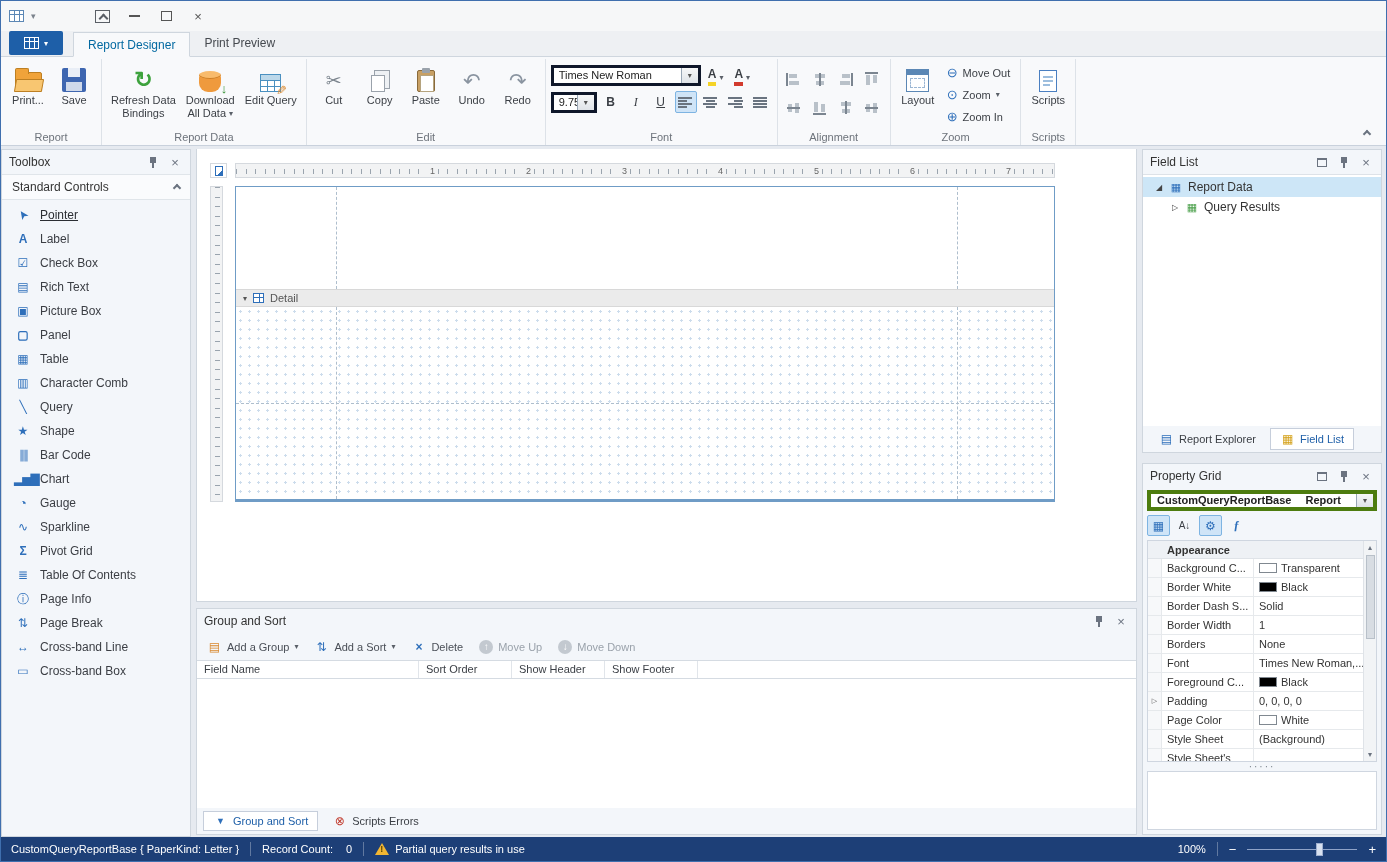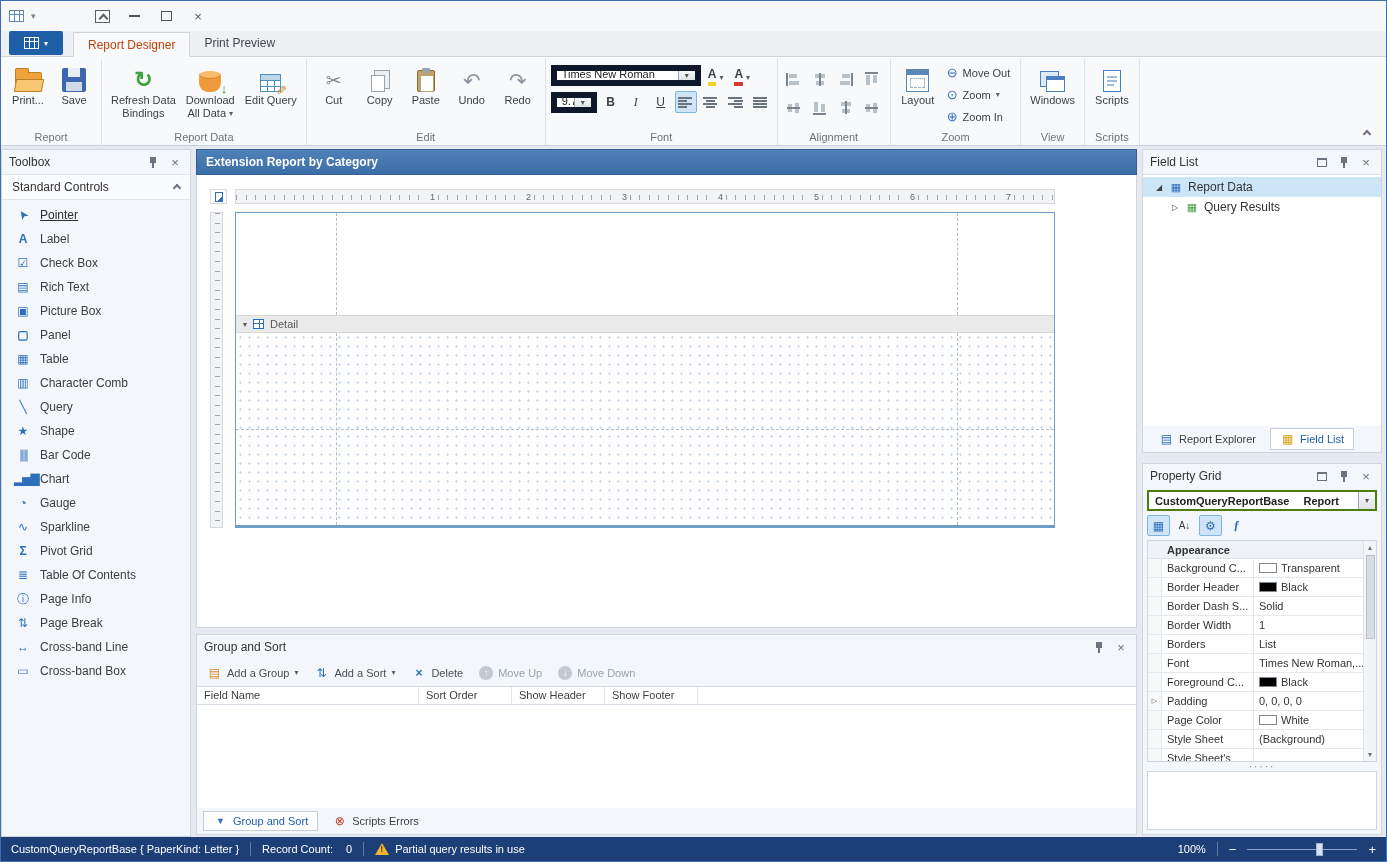--- a/index.html
+++ b/index.html
@@ -26,21 +26,21 @@
   
   .rtab-row{height:26px;display:flex;align-items:flex-end;background:#eef0f3;border-bottom:1px solid #cfd6de;padding:0 0 0 8px}
   .app-btn{width:54px;height:24px;margin-bottom:1px;background:#1e5fa8;border-radius:2px;display:flex;align-items:center;justify-content:center;gap:5px}
   .app-btn .icon-appgrid{border-color:#fff;background:
     linear-gradient(#fff,#fff) 4px 0/1px 100% no-repeat,
     linear-gradient(#fff,#fff) 9px 0/1px 100% no-repeat,
     linear-gradient(#fff,#fff) 0 3px/100% 1px no-repeat,#1e5fa8}
   .app-btn .caret-w{color:#fff;font-size:8px}
   .rtabs{display:flex;height:100%;align-items:flex-end;margin-left:10px}
   .rtab{padding:0 14px;height:25px;line-height:25px;color:#45494f;font-size:12px}
-  .rtab.active{background:#f8f9fb;border:1px solid #cfd6de;border-bottom:1px solid #f8f9fb;color:#c2410c;margin-bottom:-1px}
+  .rtab.active{background:#f8f9fb;border:1px solid #cfd6de;border-bottom:1px solid #f8f9fb;color:#0369a1;margin-bottom:-1px}
   .rbody{position:relative;height:89px;background:#f8f9fb;border-bottom:1px solid #c9d1dc;display:flex;align-items:stretch;padding-top:2px}
   .rb-group{display:flex;flex-direction:column;border-right:1px solid #dde2e8;padding:1px 5px 0 5px}
   .rb-items{flex:1;display:flex;align-items:stretch;gap:2px}
   .rb-label{height:15px;text-align:center;font-size:11px;color:#6d737b;line-height:14px}
   .bigbtn{display:flex;flex-direction:column;align-items:center;min-width:44px;padding:2px 4px;border-radius:2px}
   .ic-wrap{height:32px;display:flex;align-items:flex-end;justify-content:center;padding-bottom:2px}
   .bl{font-size:11px;line-height:13px;text-align:center;color:#3b3f45;white-space:nowrap}
   .bl2{display:flex;align-items:center;gap:3px;justify-content:center;min-height:13px}
   .caret{font-size:8px;color:#5a6068}
   .smbtn{display:flex;align-items:center;gap:5px;font-size:11px;height:19px;padding:0 5px;color:#3b3f45;white-space:nowrap}
@@ -79,21 +79,21 @@
   .ic-windows-icon::before{content:"";position:absolute;left:0;top:0;width:17px;height:14px;border:1px solid #4a7fc1;background:#dce9f7}
   .ic-windows-icon::after{content:"";position:absolute;right:0;bottom:0;width:17px;height:14px;border:1px solid #4a7fc1;background:#fff;box-shadow:inset 0 3px 0 #4a7fc1}
   .ic-scripts-icon{width:18px;height:22px;border:1px solid #4a7fc1;background:
     linear-gradient(#9dbede,#9dbede) 3px 5px/10px 2px no-repeat,
     linear-gradient(#9dbede,#9dbede) 3px 9px/10px 2px no-repeat,
     linear-gradient(#9dbede,#9dbede) 3px 13px/7px 2px no-repeat,#fff}
 
   
   .font-rows{flex:1;display:flex;flex-direction:column;justify-content:flex-start;gap:5px;padding-top:4px}
   .frow{display:flex;align-items:center;gap:3px}
-  .combo{display:flex;align-items:flex-end;background:#fff;border:6px solid #0f172a;height:21px}
+  .combo{display:flex;align-items:center;background:#fff;border:3px solid #0f172a;height:21px}
   .combo .cv{flex:1;padding:0 5px;font-size:11px;color:#222;white-space:nowrap;overflow:hidden}
   .combo .ca{width:17px;height:100%;background:linear-gradient(#f6f7f8,#dfe3e8);border-left:1px solid #98a6b5;display:flex;align-items:center;justify-content:center;font-size:8px;color:#555}
   .family-combo{width:150px}
   .size-combo{width:46px}
   .colorbtn{display:flex;align-items:flex-end;gap:3px;height:22px;padding:0 4px;border-radius:2px}
   .cb-letter{font-size:12px;font-weight:bold;line-height:13px;padding-bottom:1px}
   .cb-letter.hl{border-bottom:4px solid #f5d327;color:#3b3f45}
   .cb-letter.fc{border-bottom:4px solid #d23b2e;color:#3b3f45}
   .colorbtn .caret{padding-bottom:4px}
   .fbtn{width:22px;height:22px;display:flex;align-items:center;justify-content:center;border-radius:2px;color:#3b3f45}
@@ -209,21 +209,21 @@
   .fl-ind.child{width:16px}
   .fl-exp{width:10px;text-align:center;font-size:8px;color:#444}
   .fl-ico{width:14px;height:12px;text-align:center;font-size:11px;color:#2e6fba;line-height:12px}
   .ic-query-results-icon{color:#4ba04b}
   .fl-tabs{height:26px;display:flex;align-items:center;gap:4px;padding:0 6px;flex:0 0 auto}
   .ic-field-list-icon{color:#d4a017}
   .col-splitter{height:10px;flex:0 0 auto}
 
   
   .pg-panel{flex:1;display:flex;flex-direction:column;min-height:0}
-  .pg-selector{height:21px;margin:2px 4px 4px 4px;background:#fff;border:2px solid #4d7c0f;display:flex;align-items:center;font-size:11px;flex:0 0 auto}
+  .pg-selector{height:21px;margin:2px 4px 4px 4px;background:#fff;border:4px solid #4d7c0f;display:flex;align-items:flex-start;font-size:11px;flex:0 0 auto}
   .pg-sel-obj{font-weight:bold;padding-left:6px;color:#222}
   .pg-sel-type{font-weight:bold;padding-left:14px;color:#222}
   .pg-selector .ca{margin-left:auto;width:17px;height:100%;background:linear-gradient(#f6f7f8,#dfe3e8);border-left:1px solid #98a6b5;display:flex;align-items:center;justify-content:center;font-size:8px;color:#555}
   .pg-toolbar{display:flex;gap:3px;padding:0 4px 4px 4px;flex:0 0 auto}
   .pgt-btn{width:23px;height:21px;display:flex;align-items:center;justify-content:center;border:1px solid transparent;border-radius:2px}
   .pgt-btn.active{background:#cfe4f7;border-color:#7eb4e2}
   .pgt-ic{font-size:12px;color:#2e6fba}
   .ic-sort-az-icon{font-size:10px;color:#3b3f45}
   .ic-events-icon{font-style:italic;font-weight:bold;font-family:"Liberation Serif",serif}
   .pg-grid{position:relative;height:222px;margin:0 4px;border:1px solid #cfd6e0;background:#fff;overflow:hidden;flex:0 0 auto}
@@ -506,32 +506,20 @@
               <div class="smbtn">
                 <span class="smi ic-zoom-in-icon">⊕</span>
                 <span>Zoom In</span>
 
               </div>
             </div>
         </div>
         <div class="rb-label">Zoom</div>
       </div>
 
-      <div class="rb-group">
-        <div class="rb-items">
-          <div class="bigbtn">
-            <span class="ic-wrap">
-                <span class="ic ic-windows-icon"></span>
-              </span>
-            <span class="bl">Windows</span>
-            <span class="bl bl2"></span>
-          </div>
-        </div>
-        <div class="rb-label">View</div>
-      </div>
 
       <div class="rb-group">
         <div class="rb-items">
           <div class="bigbtn">
             <span class="ic-wrap">
                 <span class="ic ic-scripts-icon"></span>
               </span>
             <span class="bl">Scripts</span>
             <span class="bl bl2"></span>
           </div>
@@ -661,23 +649,20 @@
           </div>
 
           <div class="tb-item">
             <span class="tbi ic-crossbandbox-icon">▭</span>
             <span class="tbl">Cross-band Box</span>
           </div>
         </div>
     </div>
 
     <div class="design-col">
-      <div class="design-header">
-        <span>Extension Report by Category</span>
-      </div>
       <div class="design-surface">
         <div class="corner-btn">
             <span class="corner-page"></span>
           </div>
         <div class="h-ruler">
 
         <span class="ruler-num" style="left: 192px;">1</span>
             <span class="ruler-num" style="left: 288px;">2</span>
             <span class="ruler-num" style="left: 384px;">3</span>
             <span class="ruler-num" style="left: 480px;">4</span>
@@ -869,21 +854,21 @@
                 <span class="pg-gutter"></span>
                 <span class="pg-name">Background C...</span>
                 <span class="pg-val">
                   <span class="pg-swatch" style="background-color: rgb(255, 255, 255);"></span>
                   <span class="pg-vtext">Transparent</span>
                 </span>
               </div>
 
               <div class="pg-row">
                 <span class="pg-gutter"></span>
-                <span class="pg-name">Border Header</span>
+                <span class="pg-name">Border White</span>
                 <span class="pg-val">
                   <span class="pg-swatch" style="background-color: rgb(0, 0, 0);"></span>
                   <span class="pg-vtext">Black</span>
                 </span>
               </div>
 
               <div class="pg-row">
                 <span class="pg-gutter"></span>
                 <span class="pg-name">Border Dash S...</span>
                 <span class="pg-val">
@@ -899,21 +884,21 @@
 
                   <span class="pg-vtext">1</span>
                 </span>
               </div>
 
               <div class="pg-row">
                 <span class="pg-gutter"></span>
                 <span class="pg-name">Borders</span>
                 <span class="pg-val">
 
-                  <span class="pg-vtext">List</span>
+                  <span class="pg-vtext">None</span>
                 </span>
               </div>
 
               <div class="pg-row">
                 <span class="pg-gutter"></span>
                 <span class="pg-name">Font</span>
                 <span class="pg-val">
 
                   <span class="pg-vtext">Times New Roman,...</span>
                 </span>

